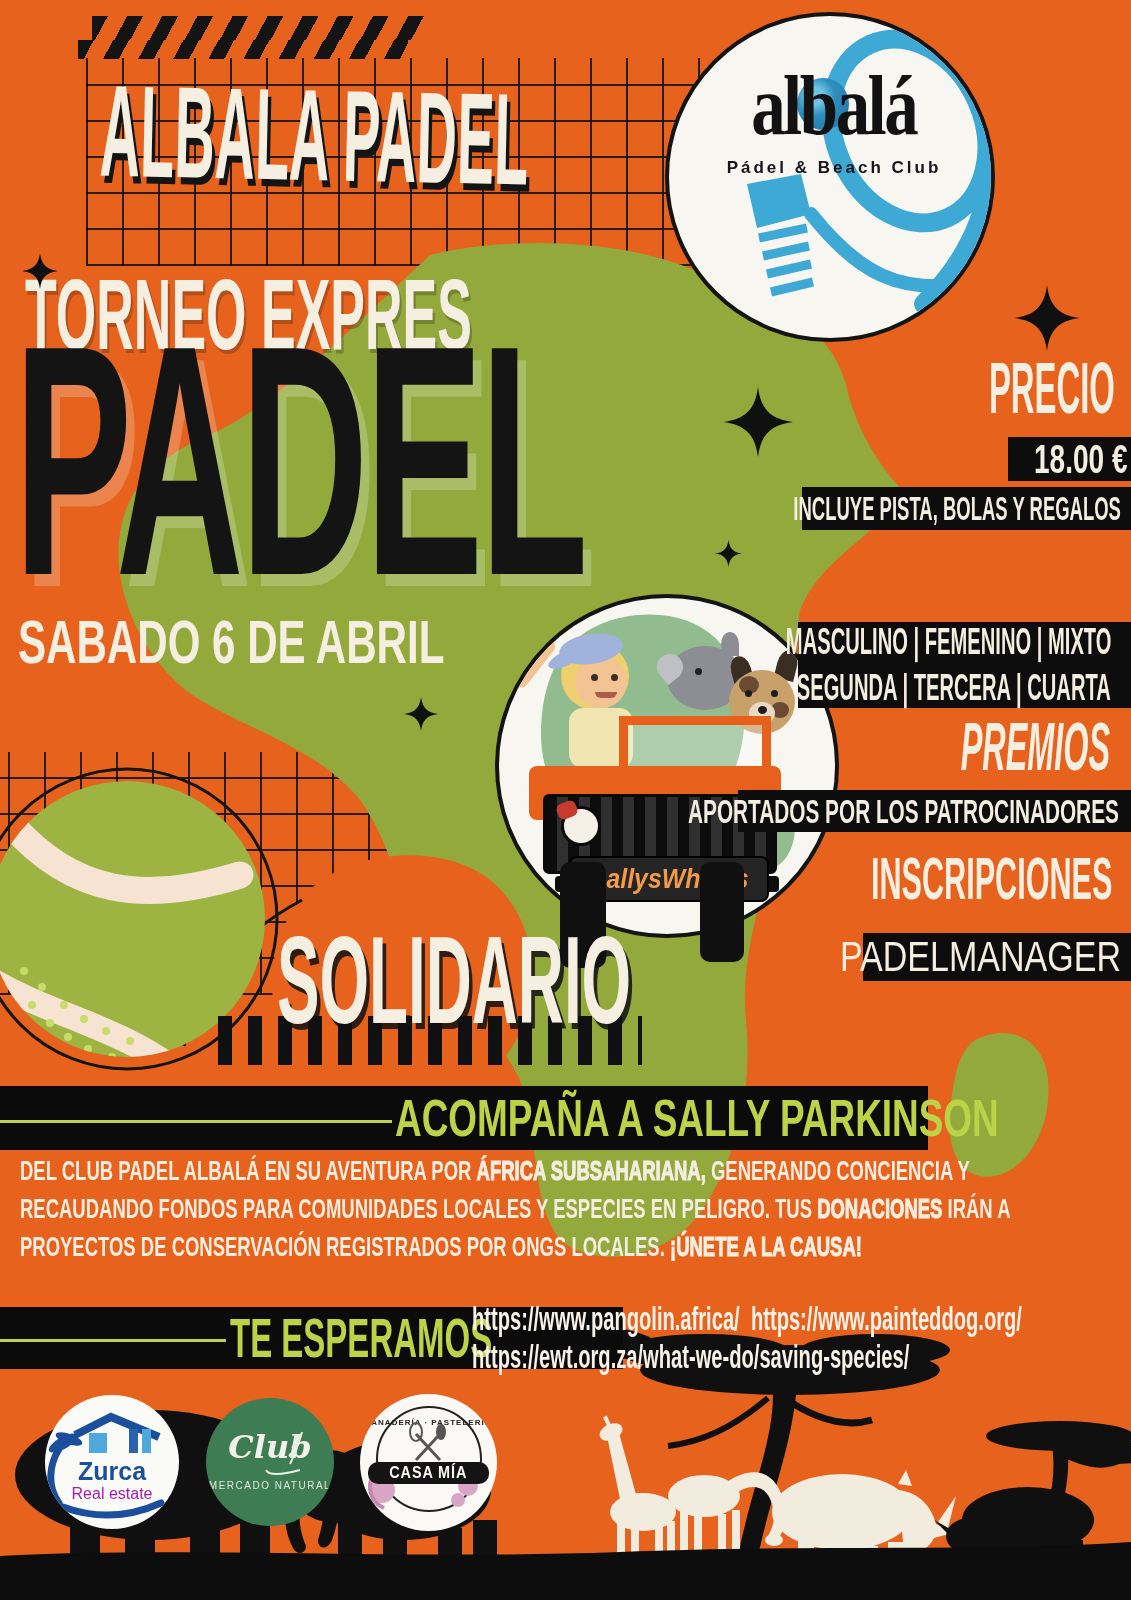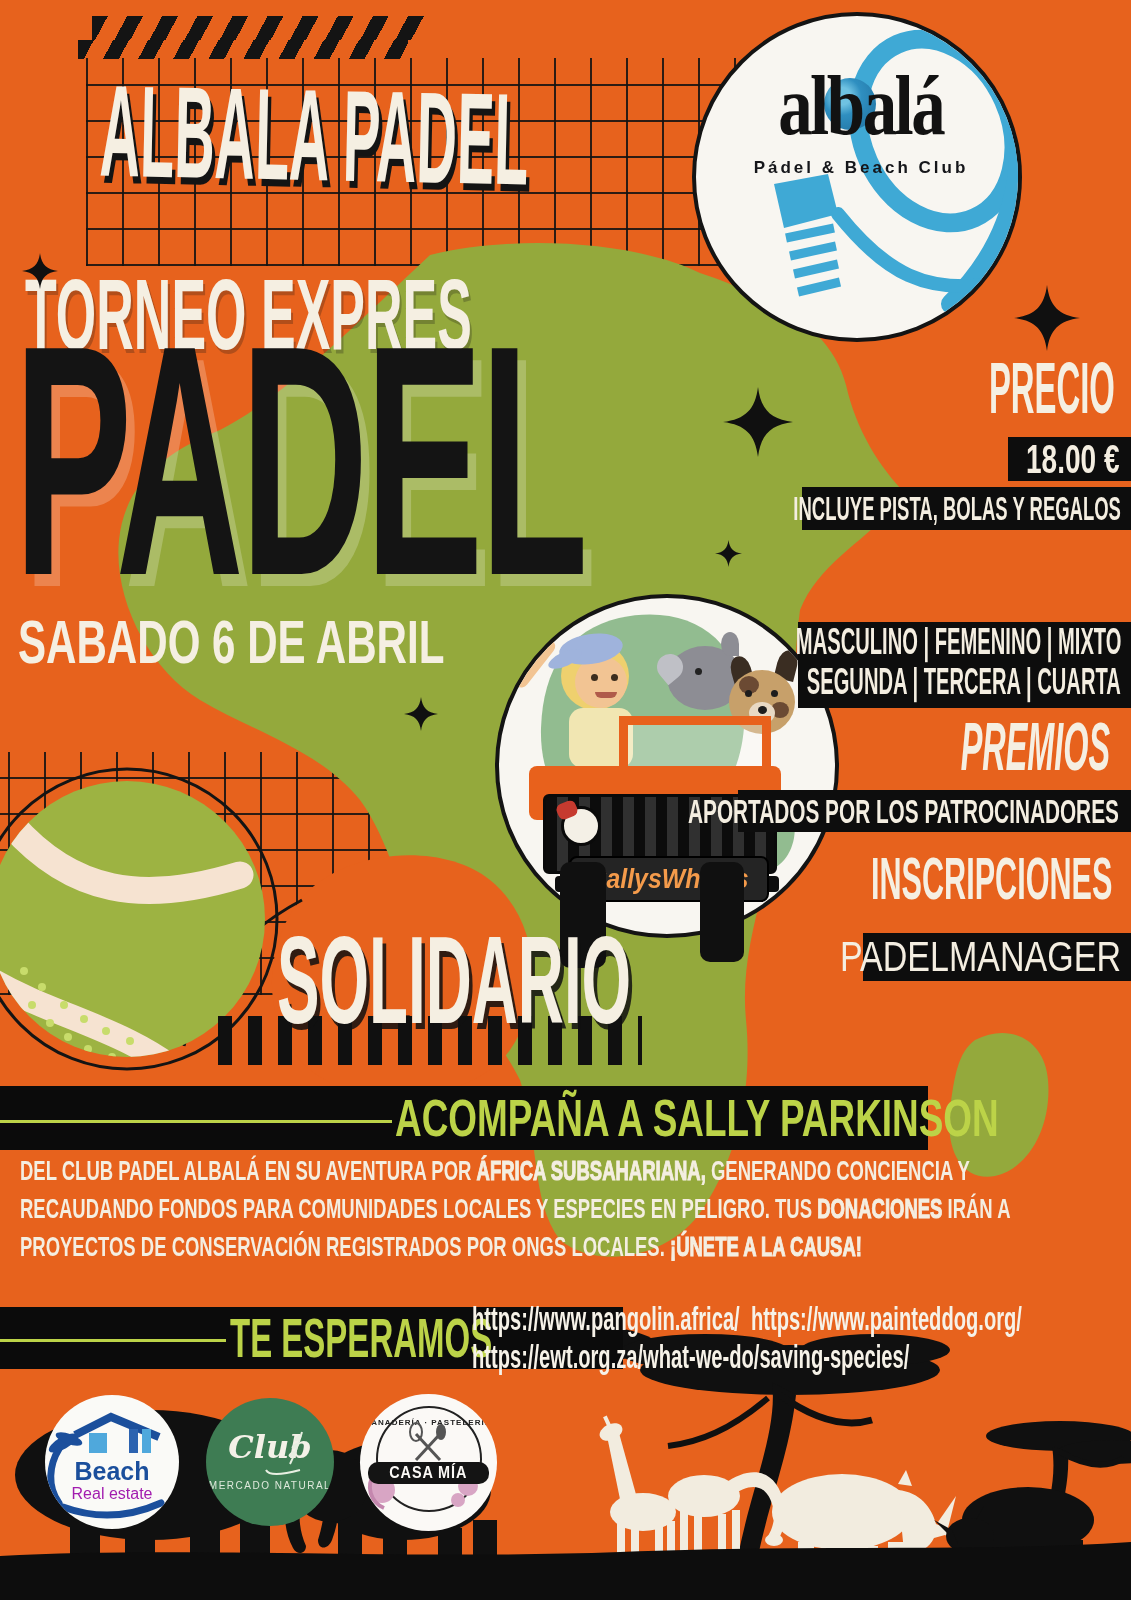--- a/index.html
+++ b/index.html
@@ -80,21 +80,21 @@
       </g>
     </g>
   </svg>
 
   <div class="abs" style="left:218px;top:1016px;width:424px;height:49px;background:repeating-linear-gradient(90deg,#101010 0 14px,transparent 14px 30px);"></div>
 
   <div class="abs" style="left:100px;top:76px;transform:rotate(1.2deg);">
     <span class="cd" style="font-size:130px;color:#F5EFE2;transform:scaleX(.43);text-shadow:8px 7px 0 #141414;">ALBALA PADEL</span>
   </div>
 
-  <div class="abs logo-circle" style="left:665px;top:12px;width:330px;height:330px;margin-left:27px;">
+  <div class="abs logo-circle" style="left:665px;top:12px;width:330px;height:330px;">
     <svg class="abs" width="330" height="330" viewBox="0 0 330 330" style="left:0;top:0;">
       <ellipse cx="240" cy="115" rx="74" ry="95" transform="rotate(-24 240 115)" fill="none" stroke="#3FA9D5" stroke-width="19"></ellipse>
       <path d="M305,40 C338,120 330,215 255,288" fill="none" stroke="#3FA9D5" stroke-width="20" stroke-linecap="round"></path>
       <polygon points="78,168 132,158 142,198 88,212" fill="#3FA9D5"></polygon>
       <g stroke="#3FA9D5" stroke-width="9">
         <line x1="90" y1="222" x2="138" y2="212"></line>
         <line x1="94" y1="240" x2="140" y2="230"></line>
         <line x1="98" y1="258" x2="142" y2="248"></line>
         <line x1="102" y1="276" x2="144" y2="266"></line>
       </g>
@@ -182,28 +182,28 @@
         <span class="cd" style="font-size:27px;color:#F49B4B;font-style:italic;transform:scaleX(.92);transform-origin:50% 50%;">SallysWheels</span>
       </div>
     </div>
   </div>
   <div class="abs" style="left:560px;top:862px;width:46px;height:106px;background:#101010;border-radius:10px;"></div>
   <div class="abs" style="left:700px;top:862px;width:44px;height:100px;background:#101010;border-radius:10px;"></div>
 
   <div class="abs rt" style="right:16px;top:351px;">
     <span class="cd cdr" style="font-size:73px;color:#F5EFE2;transform:scaleX(.45);">PRECIO</span>
   </div>
-  <div class="abs blackbox" style="right:0;top:437px;width:123px;height:44px;padding-right:12px;box-sizing:border-box;">
+  <div class="abs blackbox" style="right:0;top:437px;width:123px;height:44px;padding-right:4px;box-sizing:border-box;">
     <span class="cd cdr" style="font-size:40px;transform:scaleX(.7);">18.00 €</span>
   </div>
   <div class="abs blackbox" style="right:0;top:487px;width:329px;height:43px;padding-right:10px;box-sizing:border-box;">
     <span class="cd cdr" style="font-size:33px;transform:scaleX(.56);">INCLUYE PISTA, BOLAS Y REGALOS</span>
   </div>
 
-  <div class="abs blackbox" style="right:0;top:622px;width:333px;height:86px;padding-right:10px;box-sizing:border-box;flex-direction:column;align-items:flex-end;justify-content:flex-start;">
+  <div class="abs blackbox" style="right:0;top:622px;width:333px;height:86px;padding-right:20px;box-sizing:border-box;flex-direction:column;align-items:flex-end;justify-content:space-between;">
     <span class="cd cdr" style="font-size:36px;transform:scaleX(.56);margin:2px 0;">MASCULINO | FEMENINO | MIXTO</span>
     <span class="cd cdr" style="font-size:36px;transform:scaleX(.56);margin:2px 0;">SEGUNDA | TERCERA | CUARTA</span>
   </div>
 
   <div class="abs rt" style="right:21px;top:712px;font-style:italic;">
     <span class="cd cdr" style="font-size:69px;color:#F5EFE2;transform:scaleX(.47);">PREMIOS</span>
   </div>
   <div class="abs blackbox" style="right:0;top:790px;width:393px;height:42px;padding-right:12px;box-sizing:border-box;">
     <span class="cd cdr" style="font-size:33px;transform:scaleX(.63);">APORTADOS POR LOS PATROCINADORES</span>
   </div>
@@ -326,21 +326,21 @@
     <svg class="abs" width="134" height="134" viewBox="0 0 134 134" style="left:0;top:0;">
       <path d="M14,54 C4,70 2,92 14,108" fill="none" stroke="#1B4F9C" stroke-width="7" stroke-linecap="round"></path>
       <ellipse cx="18" cy="48" rx="16" ry="6" transform="rotate(-30 18 48)" fill="#1B4F9C"></ellipse>
       <ellipse cx="24" cy="44" rx="14" ry="5" transform="rotate(20 24 44)" fill="#1B4F9C"></ellipse>
       <polyline points="30,40 66,22 114,42" fill="none" stroke="#1B4F9C" stroke-width="8"></polyline>
       <rect x="44" y="38" width="18" height="20" fill="#4FA8DC"></rect>
       <rect x="84" y="34" width="9" height="24" fill="#2C63B0"></rect>
       <rect x="97" y="34" width="9" height="24" fill="#4FA8DC"></rect>
       <path d="M18,112 Q67,130 116,108" fill="none" stroke="#1B4F9C" stroke-width="7" stroke-linecap="round"></path>
     </svg>
-    <div class="abs" style="left:0;top:62px;width:134px;text-align:center;font-size:25px;font-weight:bold;color:#1B4F9C;">Beach</div>
+    <div class="abs" style="left:0;top:62px;width:134px;text-align:center;font-size:25px;font-weight:bold;color:#1B4F9C;">Zurca</div>
     <div class="abs" style="left:0;top:90px;width:134px;text-align:center;font-size:16px;color:#a21caf;">Real estate</div>
   </div>
 
   <div class="abs sponsor" style="left:206px;top:1398px;width:128px;height:128px;background:#3E7C53;">
     <div class="abs" style="left:0;top:30px;width:128px;text-align:center;font-size:32px;font-style:italic;font-weight:bold;color:#F4F1E8;font-family:'DejaVu Serif',serif;">Club</div>
     <svg class="abs" width="128" height="128" viewBox="0 0 128 128" style="left:0;top:0;">
       <path d="M96,34 C92,48 88,58 84,66" fill="none" stroke="#E8EFE2" stroke-width="2"></path>
       <path d="M60,72 Q64,80 94,72" fill="none" stroke="#E8EFE2" stroke-width="2"></path>
       <g fill="#E8EFE2">
           <ellipse cx="92" cy="40" rx="4" ry="2" transform="rotate(-40 92 40)"></ellipse>

